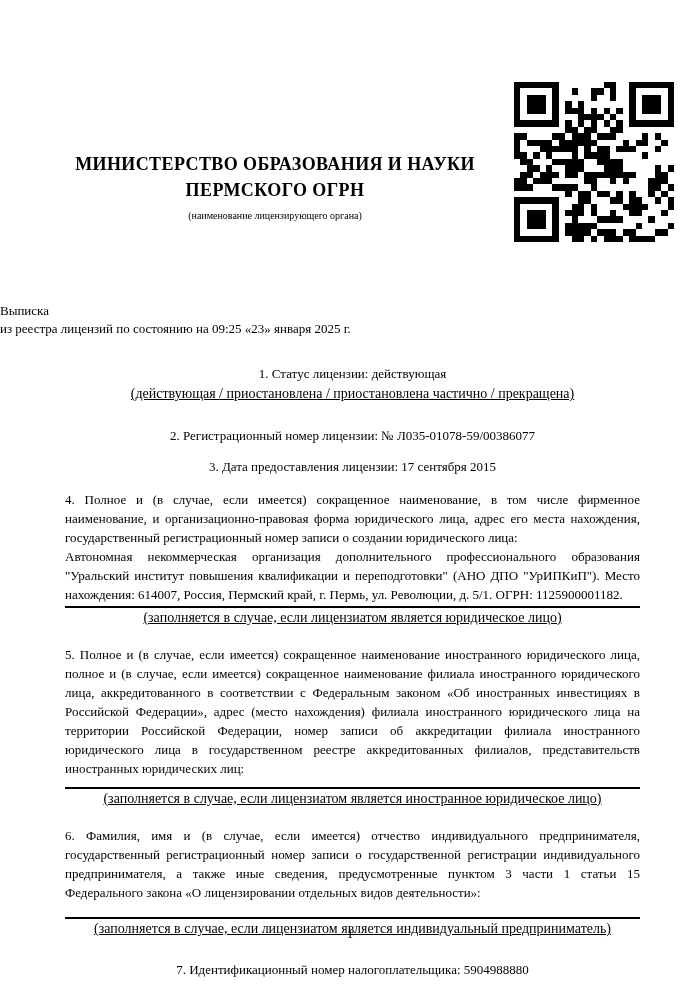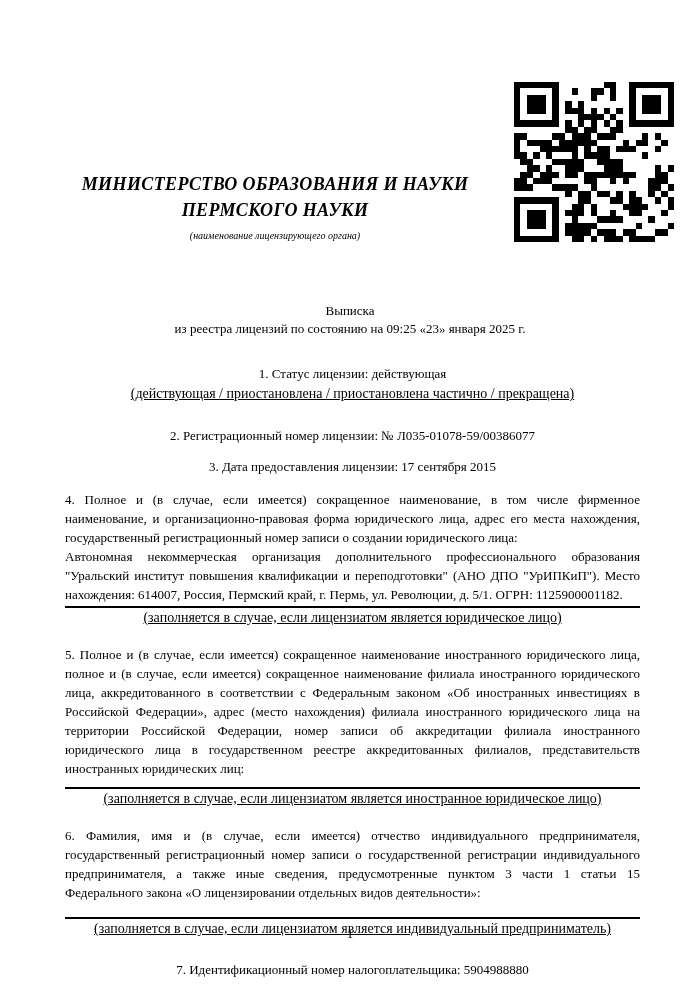--- a/index.html
+++ b/index.html
@@ -17,22 +17,21 @@
     overflow: hidden;
   }
 
   
   .header-row {
     position: absolute;
     top: 82px;
     left: 65px;
     right: 26px;
     display: flex;
-    align-items: flex-end;
-    font-style: italic;
+    align-items: center;
   }
   .ministry {
     width: 420px;
     text-align: center;
     padding-top: 48px;
   }
   .ministry-line {
     font-weight: bold;
     font-size: 18px;
     line-height: 26px;
@@ -49,21 +48,20 @@
     height: 160px;
   }
   .qr-box svg { display: block; width: 160px; height: 160px; }
 
   
   .doc-title {
     position: absolute;
     top: 302px;
     left: 0;
     right: 0;
-    text-align: center;
     font-size: 13px;
     line-height: 18px;
   }
 
   
   .content {
     position: absolute;
     top: 364px;
     left: 65px;
     width: 575px;
@@ -110,21 +108,21 @@
   }
 </style>
 </head>
 <body>
 
 <div class="page">
 
   <div class="header-row">
     <div class="ministry">
       <div class="ministry-line">МИНИСТЕРСТВО ОБРАЗОВАНИЯ И НАУКИ</div>
-      <div class="ministry-line">ПЕРМСКОГО НАУКИ</div>
+      <div class="ministry-line">ПЕРМСКОГО ОГРН</div>
       <div class="ministry-caption">(наименование лицензирующего органа)</div>
     </div>
     <div class="qr-box">
       <svg id="qr-svg" viewBox="0 0 25 25" shape-rendering="crispEdges" xmlns="http://www.w3.org/2000/svg" aria-hidden="true">
           <g fill="#000000">
             <rect x="0" y="0" width="1" height="1"></rect>
             <rect x="1" y="0" width="1" height="1"></rect>
             <rect x="2" y="0" width="1" height="1"></rect>
             <rect x="3" y="0" width="1" height="1"></rect>
             <rect x="4" y="0" width="1" height="1"></rect>

